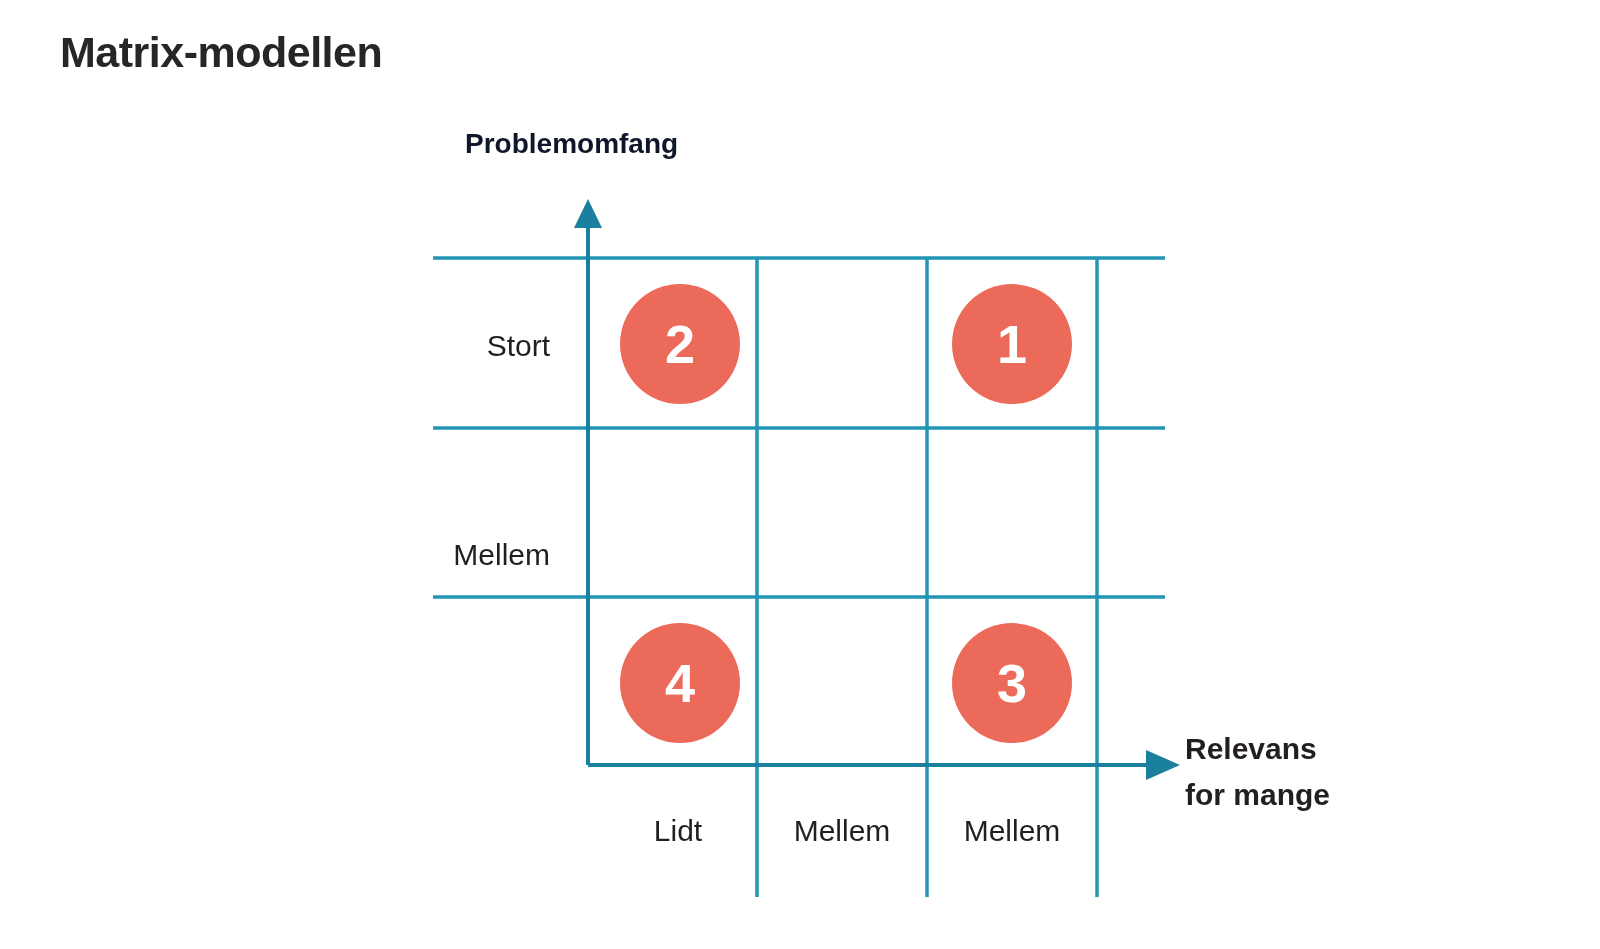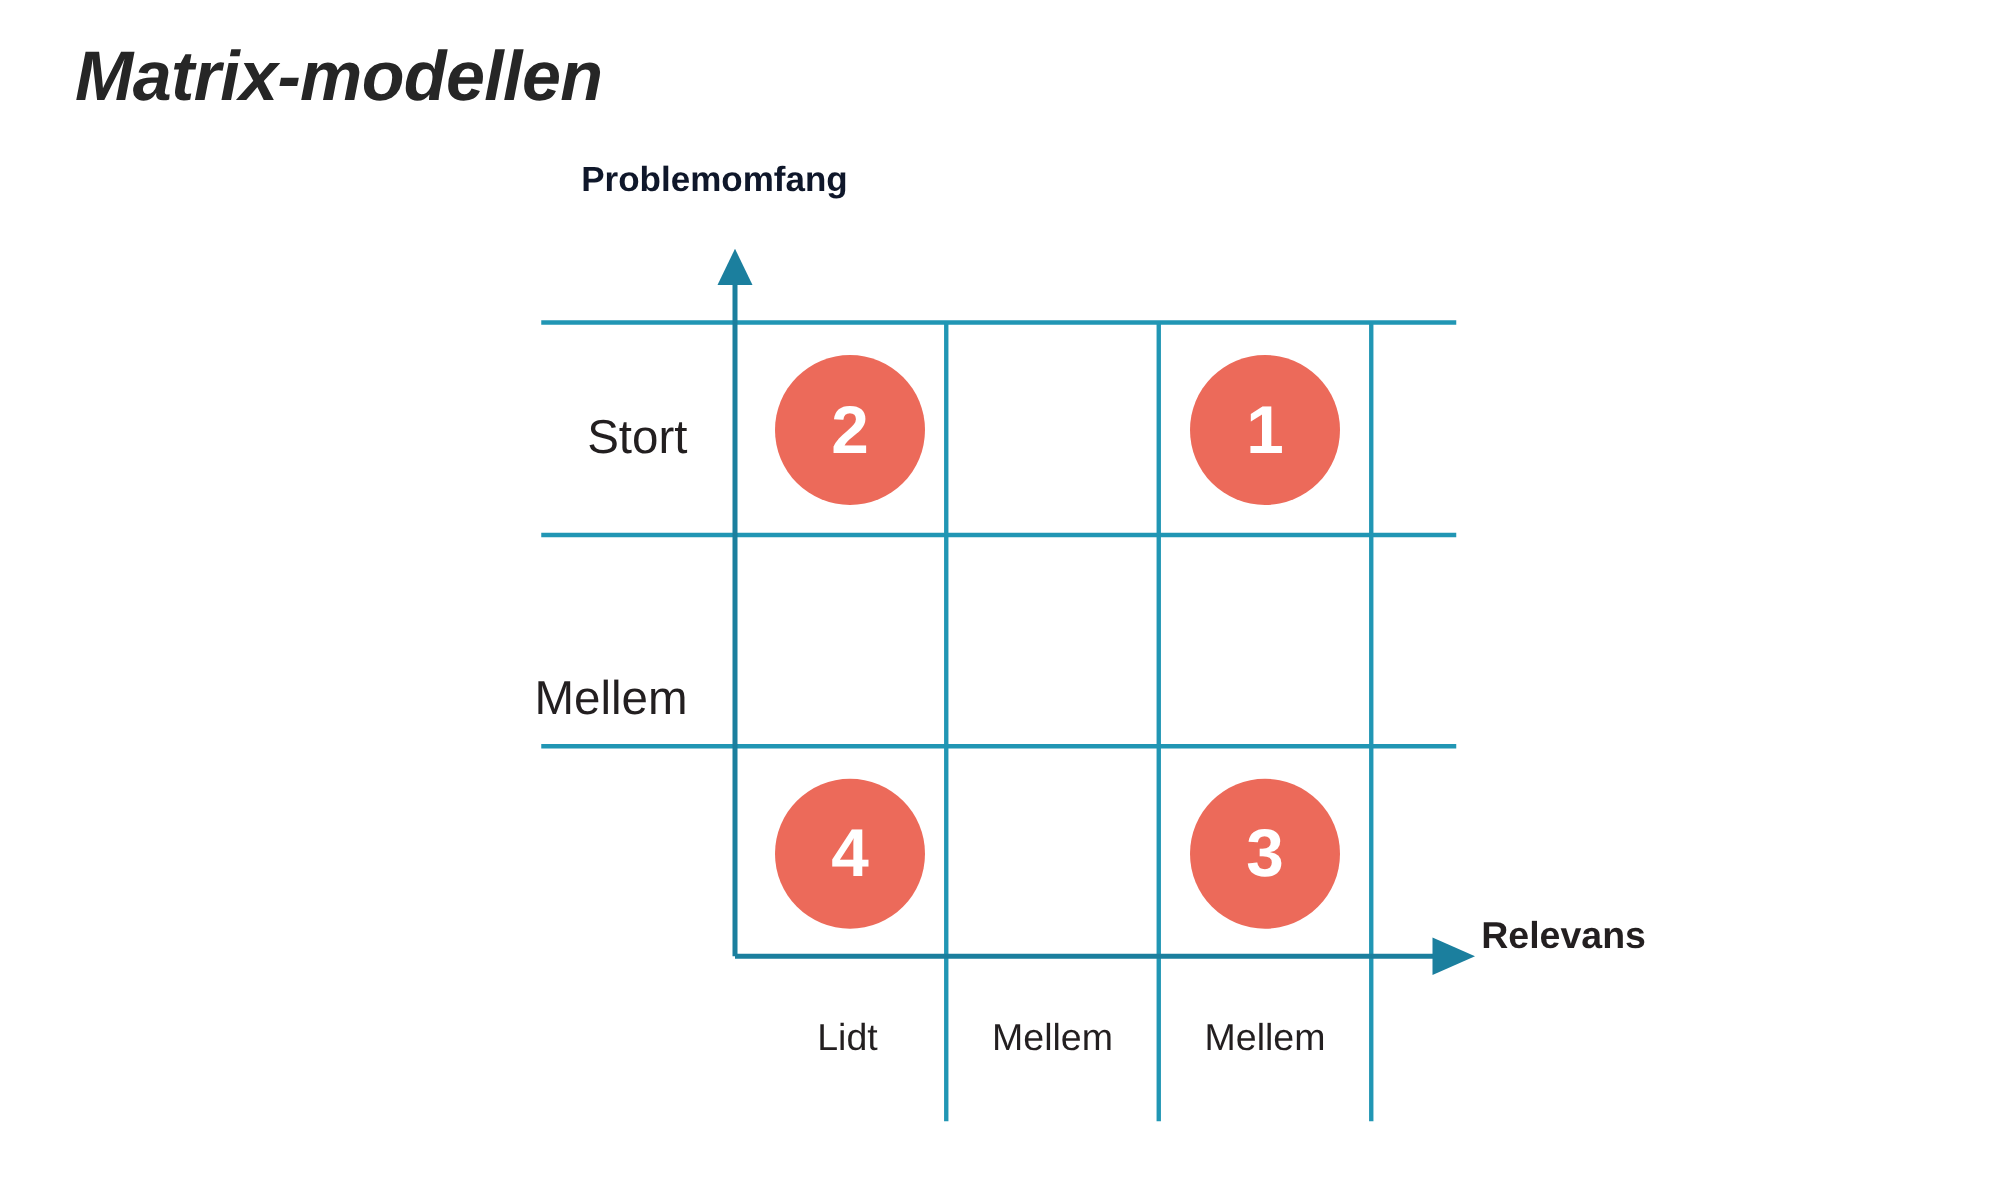--- a/index.html
+++ b/index.html
@@ -22,23 +22,22 @@
     width: 1600px;
     height: 949px;
     background: #ffffff;
   }
 
   
   .slide-title {
     position: absolute;
     left: 60px;
     top: 28px;
-    font-size: 56px;
+    font-size: 43px;
     font-weight: bold;
-    font-style: italic;
     letter-spacing: -0.5px;
     color: #262626;
     white-space: nowrap;
   }
 
   
   .y-axis-title {
     position: absolute;
     left: 465px;
     top: 128px;
@@ -67,21 +66,21 @@
     top: 0;
     width: 1600px;
     height: 949px;
   }
 
   
   .row-label {
     position: absolute;
     width: 200px;
     text-align: right;
-    font-size: 38px;
+    font-size: 30px;
     color: #231f20;
     white-space: nowrap;
   }
   .row-label-0 { left: 350px; top: 329px; }
   .row-label-1 { left: 350px; top: 490px; margin-top: 48px; }
   .row-label-2 { left: 350px; top: 651px; }
 
   
   .col-label {
     position: absolute;
@@ -108,20 +107,21 @@
 <body>
 
 <div id="slide">
 
   <div class="slide-title">Matrix-modellen</div>
 
   <div class="y-axis-title">Problemomfang</div>
 
   <div class="x-axis-title">
     <span>Relevans</span>
+    <span>for mange</span>
   </div>
 
   <svg id="matrix-svg" viewBox="0 0 1600 949" xmlns="http://www.w3.org/2000/svg">
 
     <g stroke="#2196b4" stroke-width="3.5">
       <line x1="433" y1="258" x2="1165" y2="258"></line>
       <line x1="433" y1="428" x2="1165" y2="428"></line>
       <line x1="433" y1="597" x2="1165" y2="597"></line>
     </g>
 

